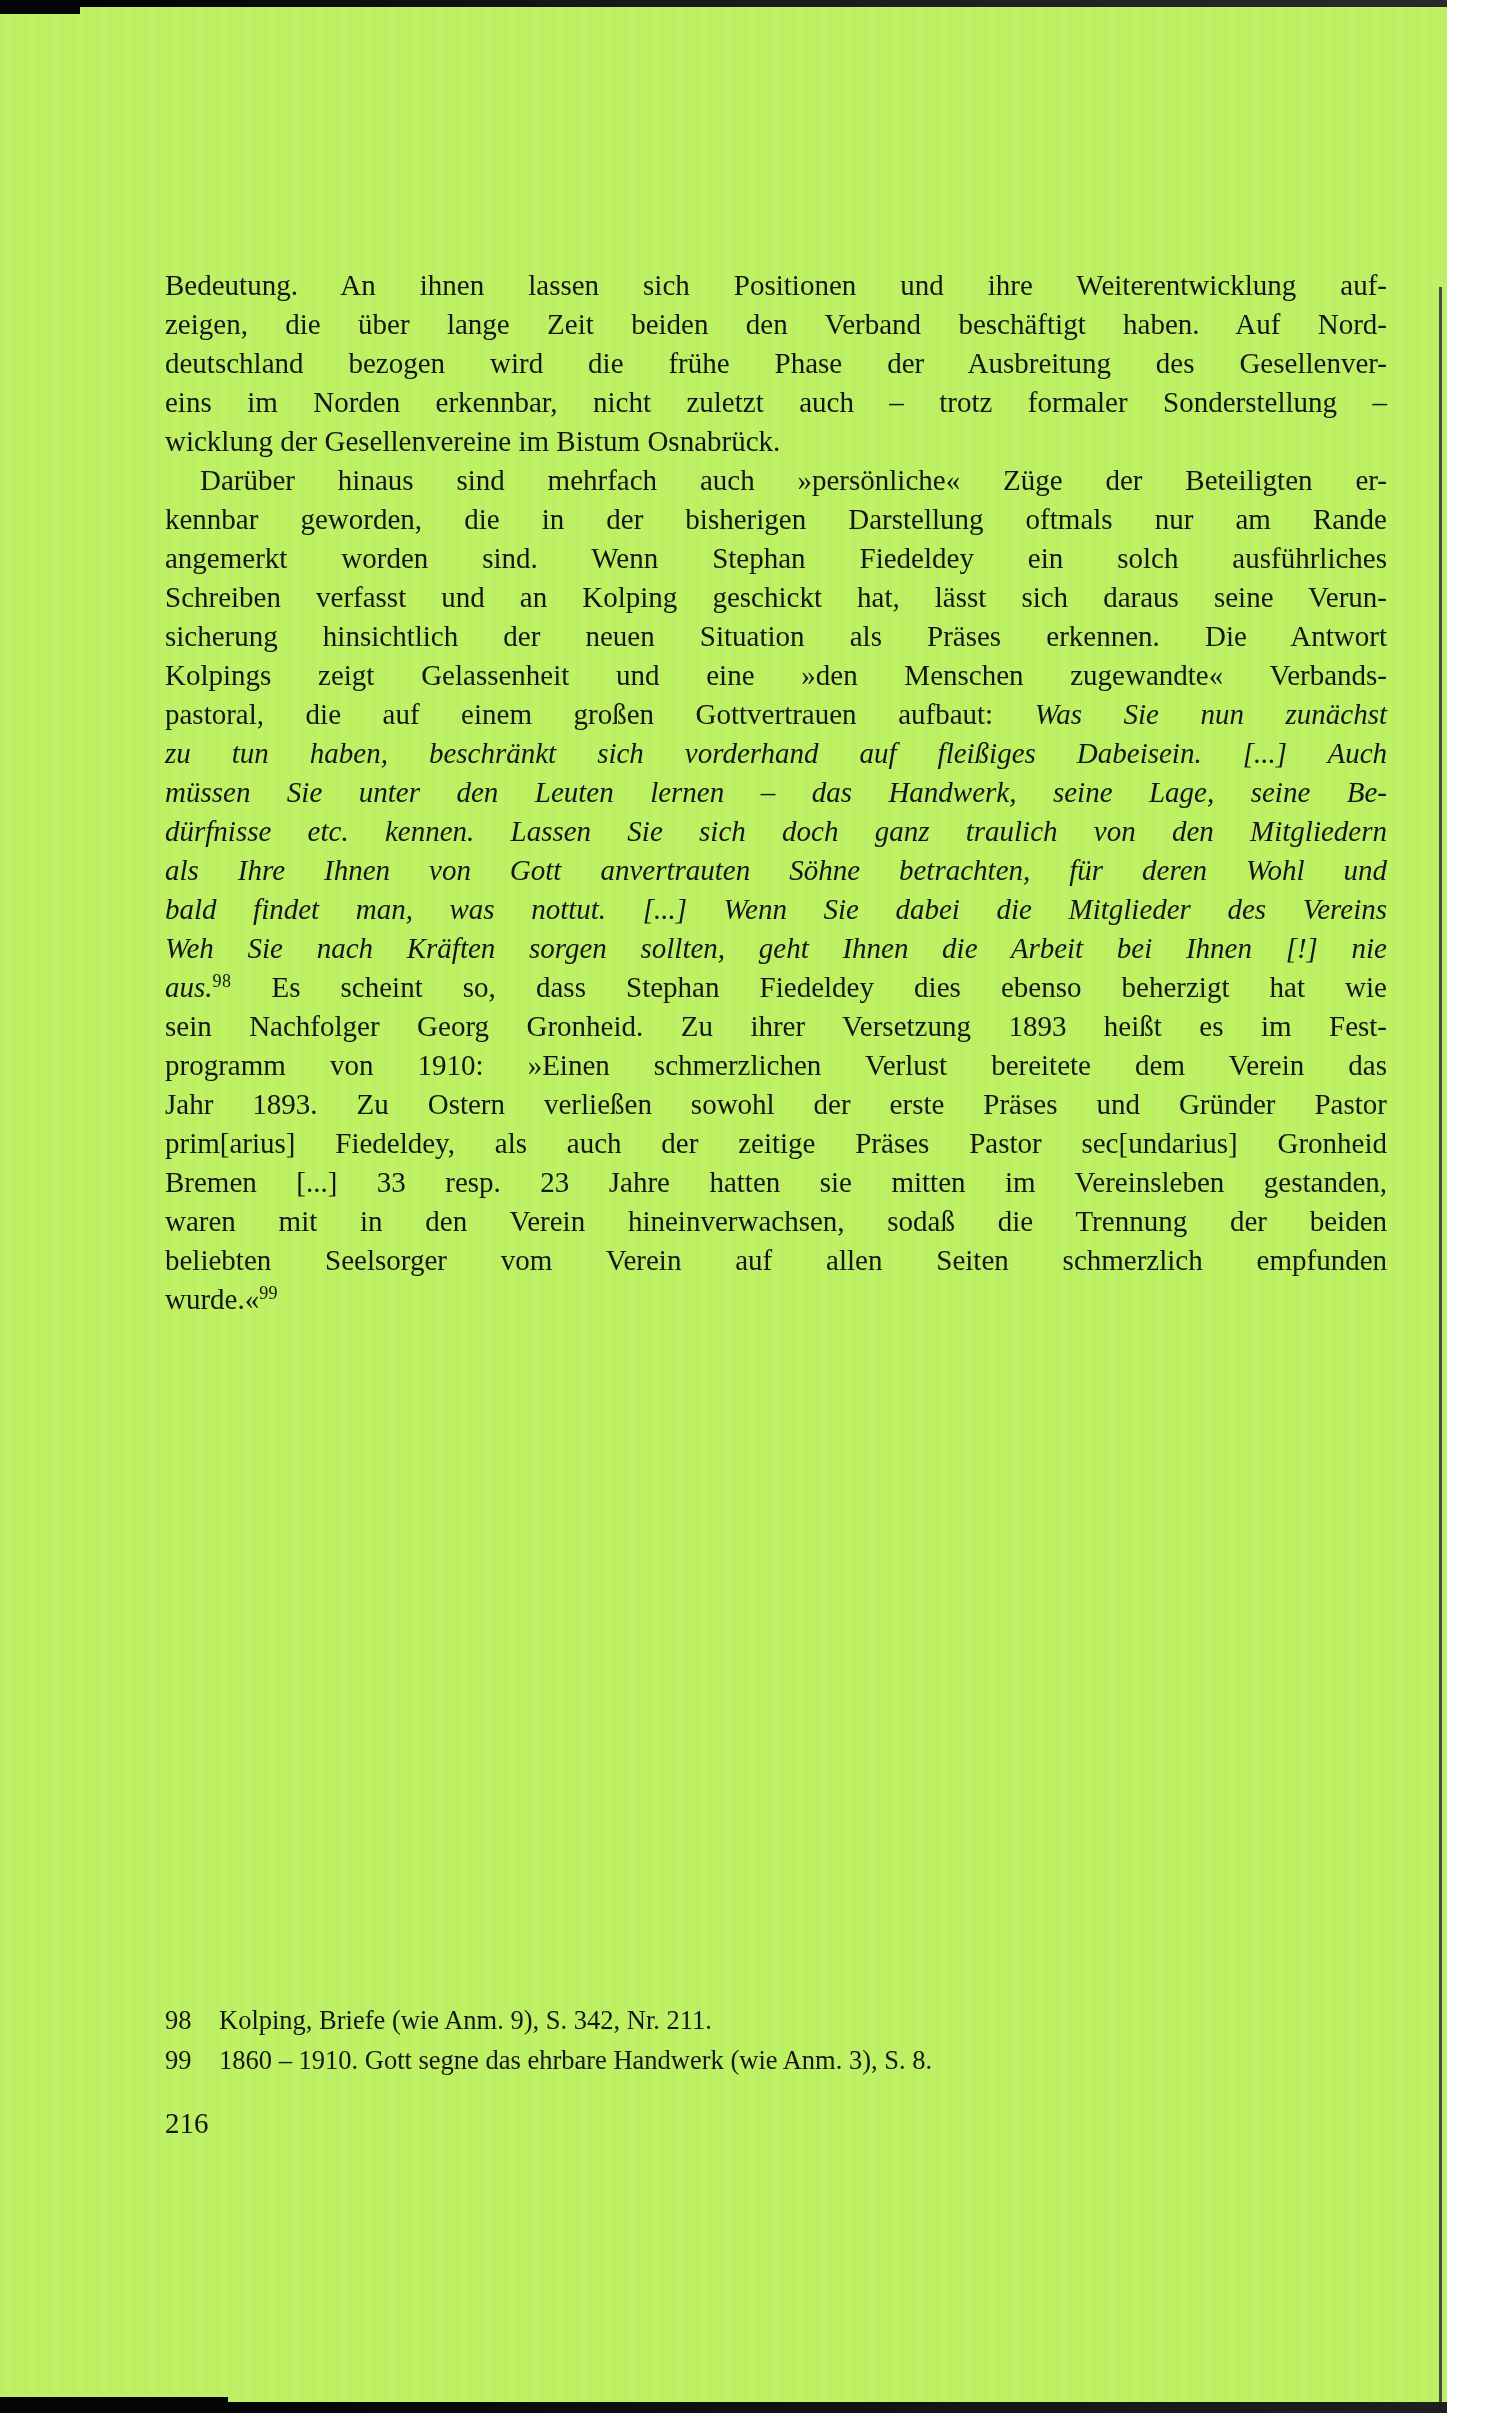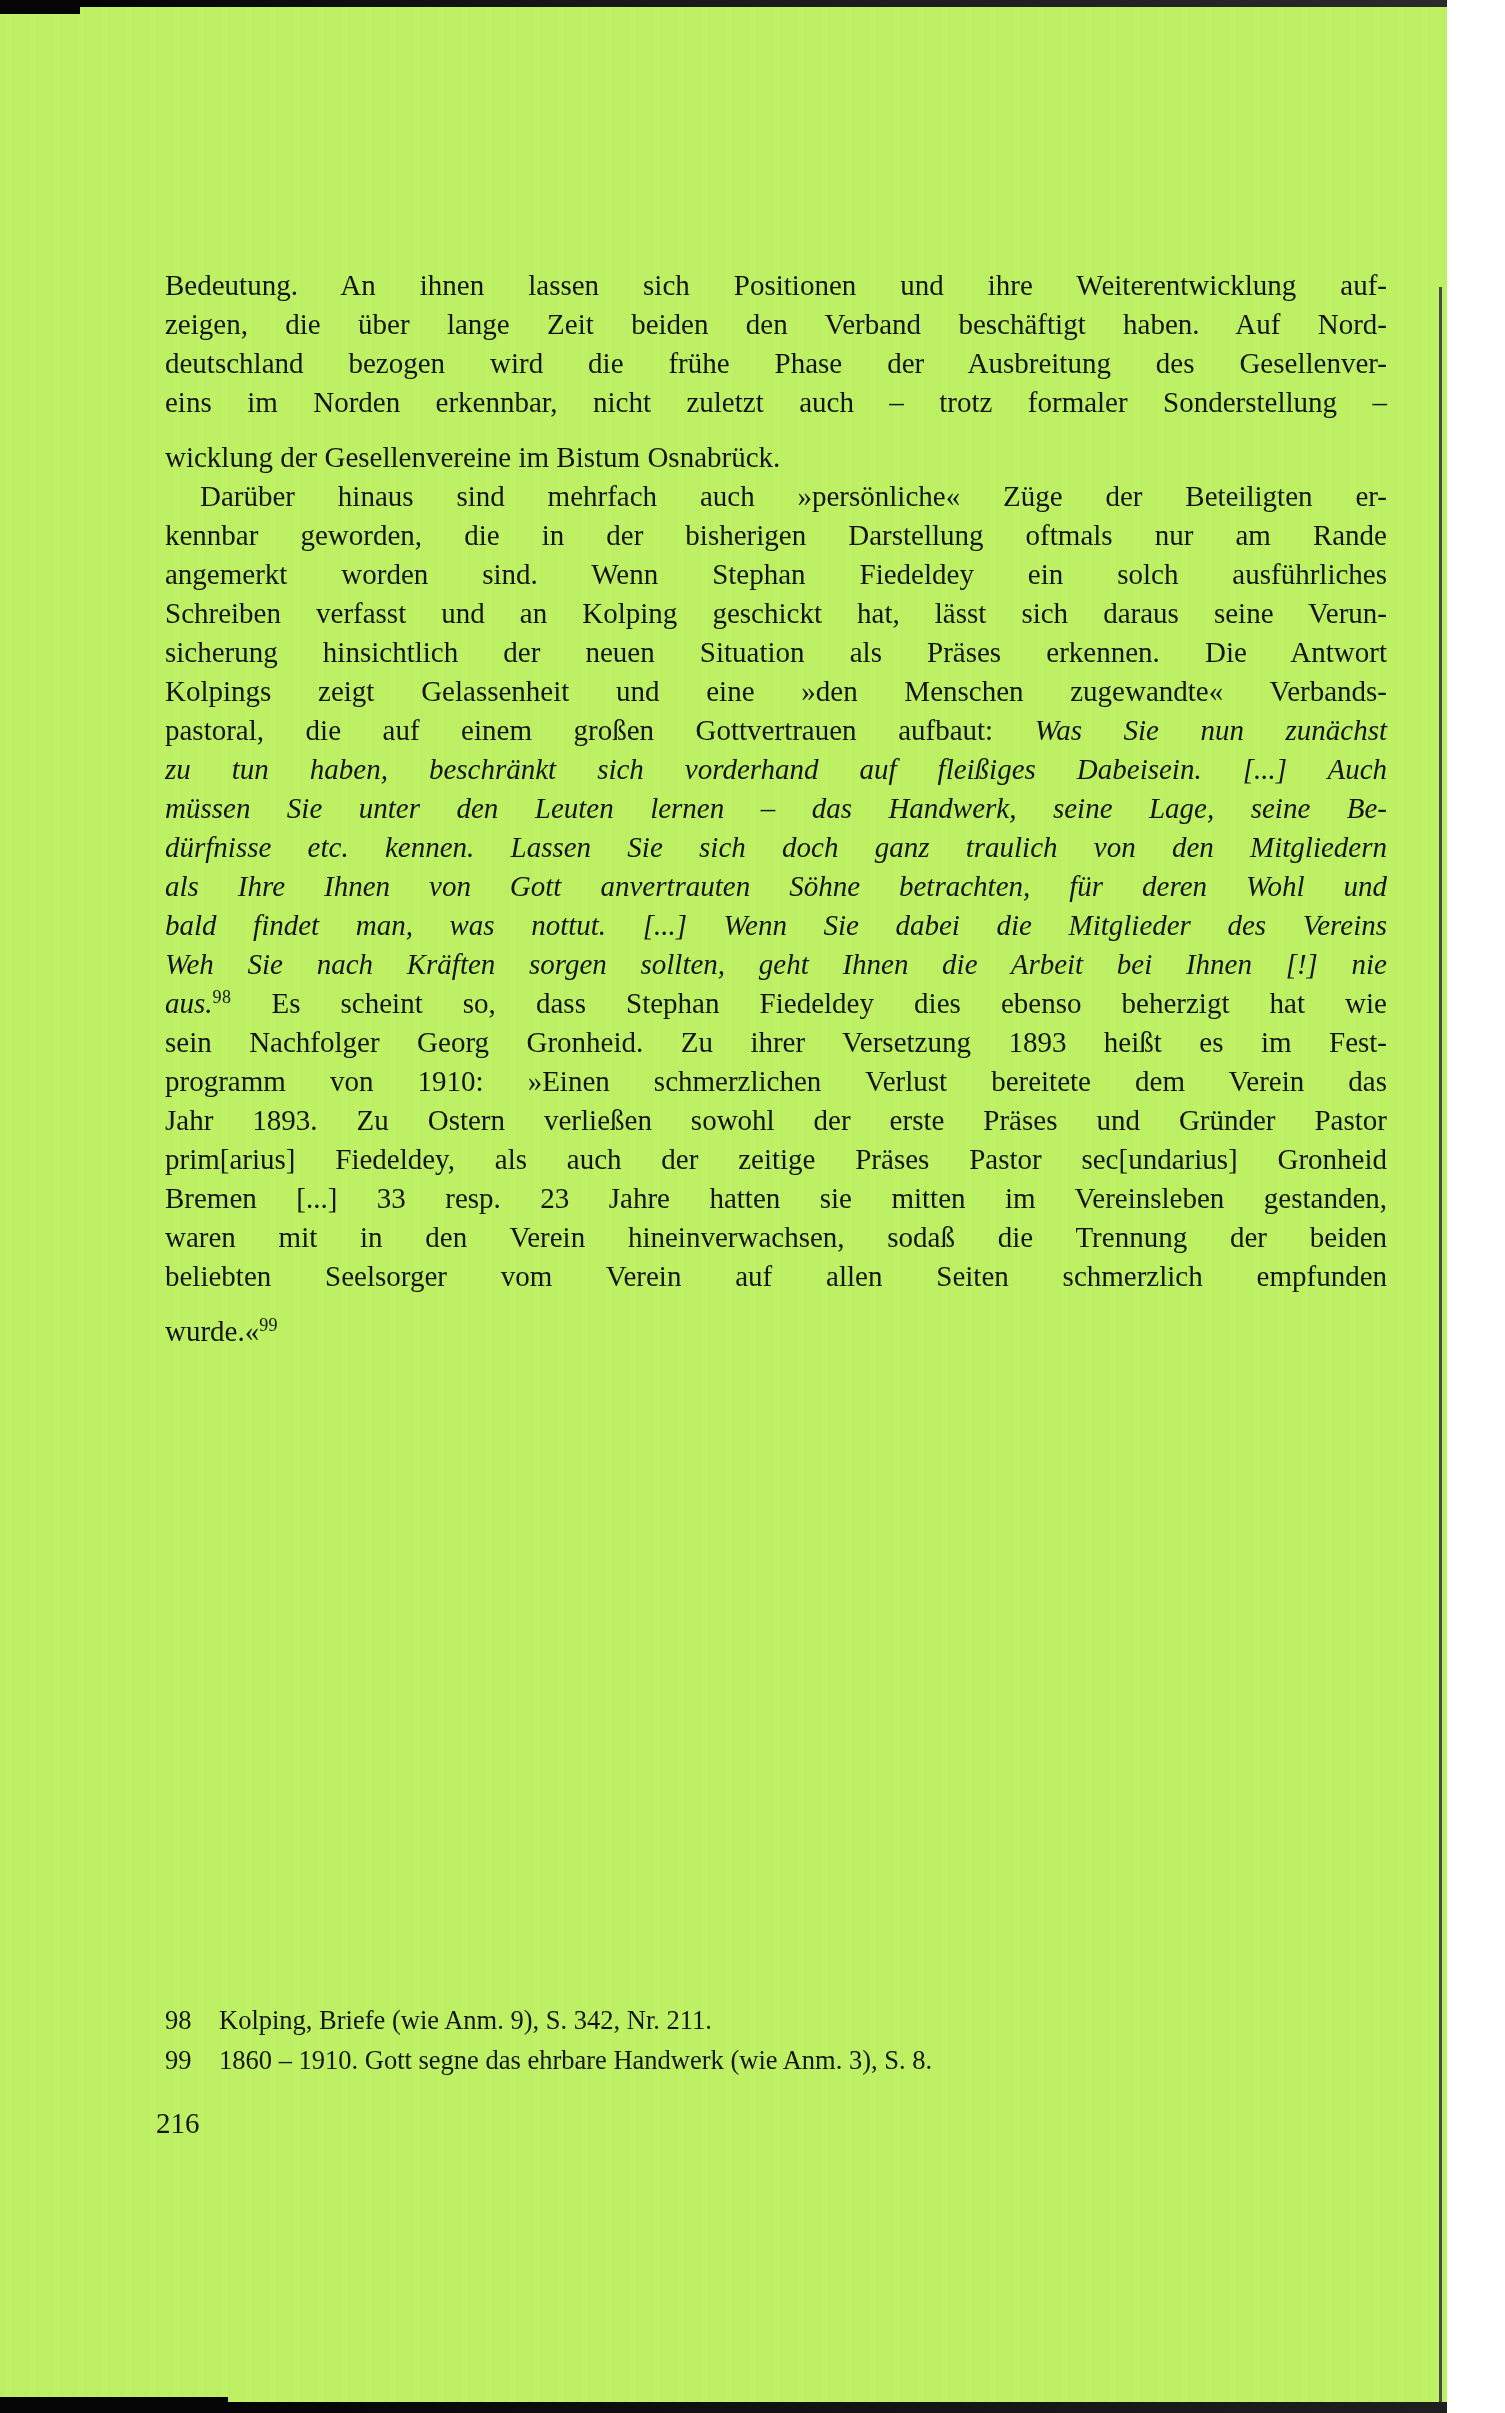--- a/index.html
+++ b/index.html
@@ -59,21 +59,20 @@
   .line {
     display: block;
     line-height: 39px;
     height: 39px;
     text-align: justify;
     text-align-last: justify;
     white-space: nowrap;
   }
   .line.last {
     text-align-last: left;
-    margin-top: 16px;
   }
   .line.indent {
     padding-left: 35px;
   }
   .it { font-style: italic; }
   .sup {
     font-size: 0.62em;
     position: relative;
     top: -0.55em;
     font-style: normal;
@@ -89,21 +88,21 @@
   .footnote {
     display: flex;
     line-height: 40px;
   }
   .fn-num {
     width: 54px;
     flex: 0 0 54px;
   }
   .page-number {
     position: absolute;
-    left: 156px;
+    left: 165px;
     top: 2104px;
     font-size: 29px;
     line-height: 38px;
   }
 </style>
 </head>
 <body>
 
 <div id="scan">
   <div class="edge-top"></div>

